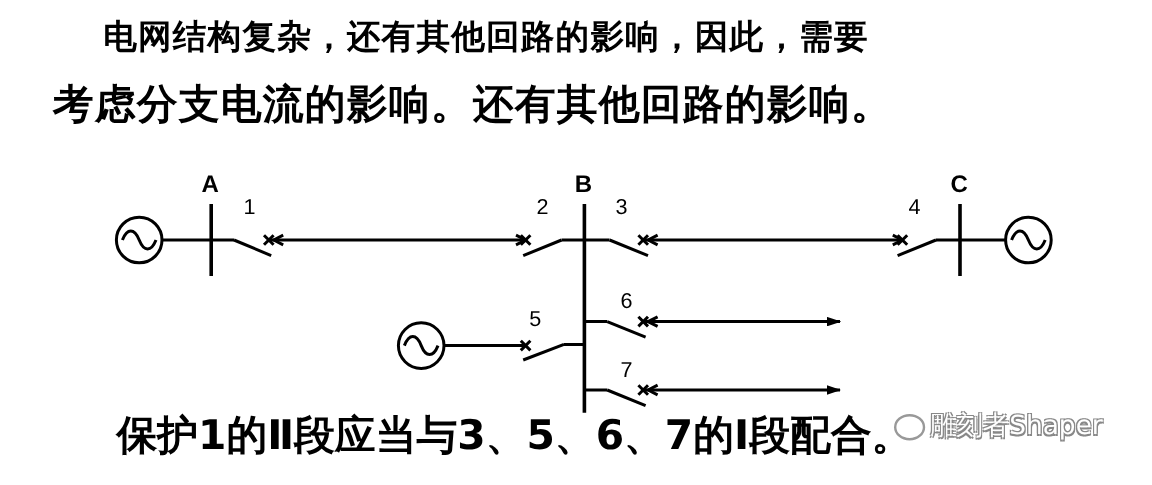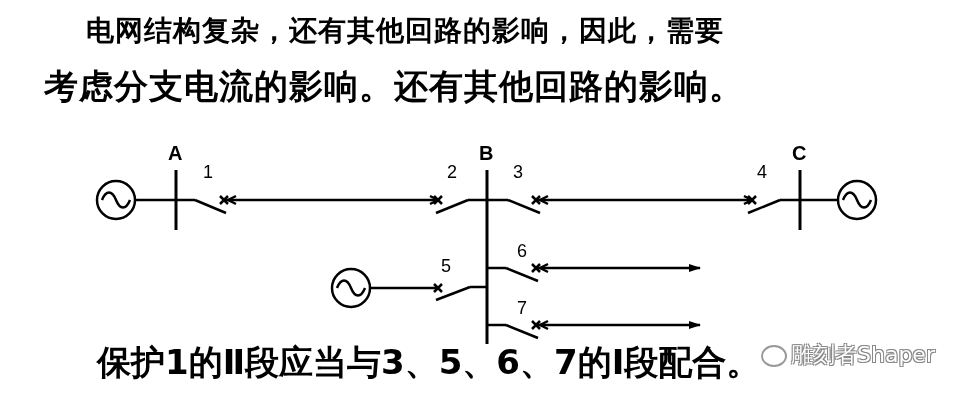--- a/index.html
+++ b/index.html
@@ -4,21 +4,21 @@
 <style>
   html, body { margin:0; padding:0; background:#ffffff; }
   body { width:960px; height:404px; position:relative; overflow:hidden;
          font-family:"DejaVu Sans", sans-serif; color:#000; }
   .line1 { position:absolute; left:86px; top:12px; font-size:28px; font-weight:bold; letter-spacing:1px; white-space:nowrap; }
   .line2 { position:absolute; left:44px; top:64px; font-size:34px; font-weight:bold; letter-spacing:1px; white-space:nowrap; }
   .caption { position:absolute; left:84px; top:340px; font-size:34px; font-weight:bold; white-space:nowrap;margin-left:13px; }
   .diagram { position:absolute; left:0; top:0; }
   .lbl { font-family:"Liberation Sans", sans-serif; font-size:18px; fill:#000; }
   .bus-lbl { font-family:"Liberation Sans", sans-serif; font-size:20px; font-weight:bold; fill:#000; }
-  .watermark { position:absolute; left:761px; top:340px; font-size:22px; color:#ffffff;
+  .watermark { position:absolute; left:745px; top:340px; font-size:22px; color:#ffffff;
                font-family:"DejaVu Sans", sans-serif; white-space:nowrap;
                text-shadow: -1px -1px 0 #888, 1px -1px 0 #888, -1px 1px 0 #888, 1px 1px 0 #888; }
   .wm-icon { display:inline-block; width:22px; height:18px; border:2px solid #999; border-radius:50%; vertical-align:middle; margin-right:4px; background:#fff; }
 </style>
 </head>
 <body>
 
 <div class="line1">电网结构复杂，还有其他回路的影响，因此，需要</div>
 <div class="line2">考虑分支电流的影响。还有其他回路的影响。</div>
 

